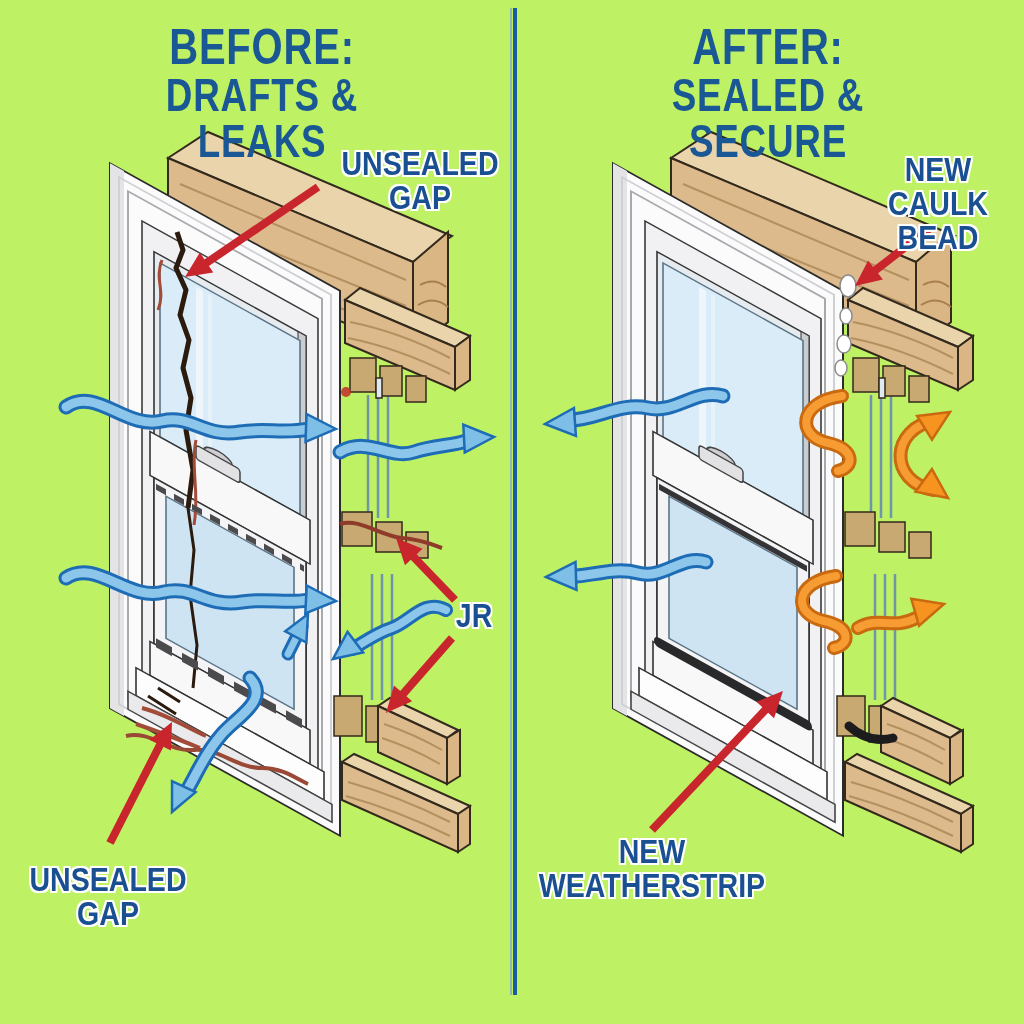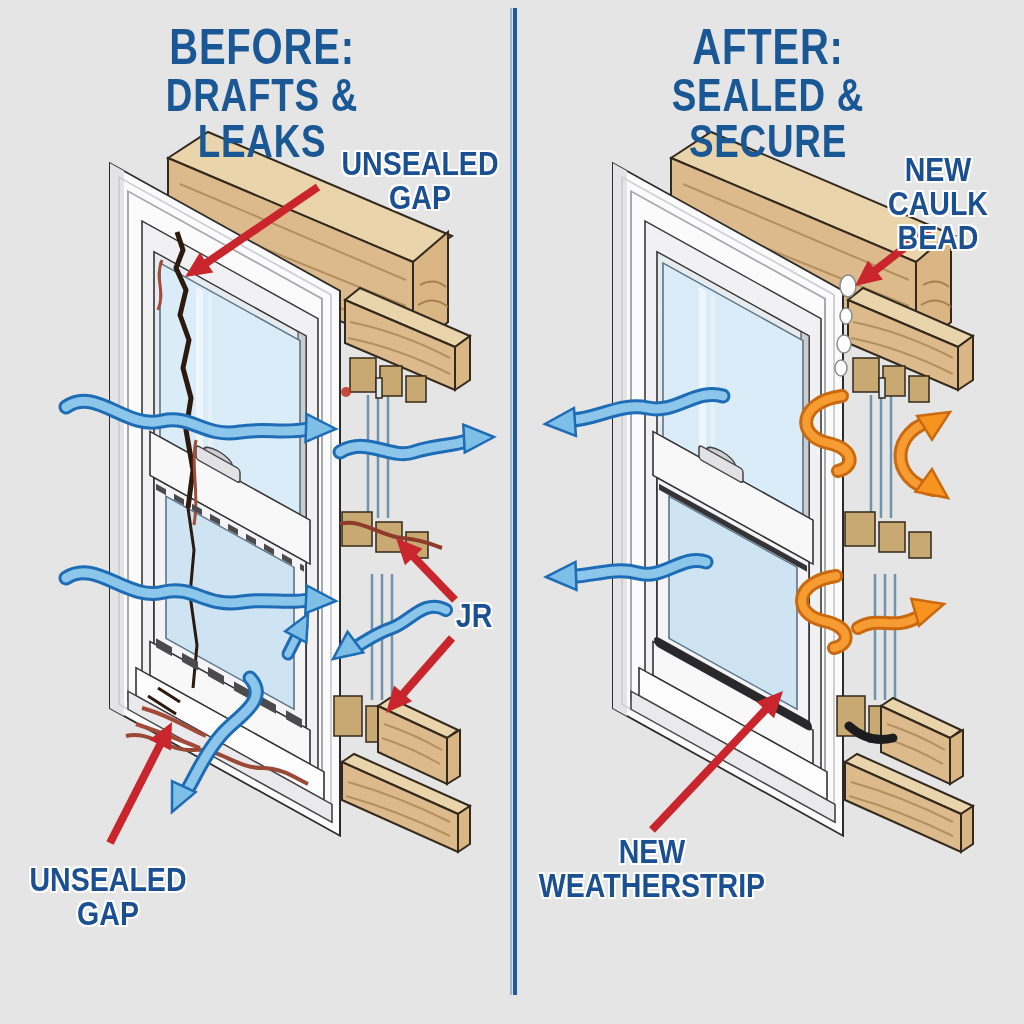--- a/index.html
+++ b/index.html
@@ -1,16 +1,16 @@
 <!DOCTYPE html>
 <html><head>
 <meta charset="utf-8">
 <style>
   html,body{margin:0;padding:0;background:#000;}
-  .stage{position:relative;width:1024px;height:1024px;background:#e5e5e5;overflow:hidden;
+  .stage{position:relative;width:1024px;height:1024px;background:#bef264;overflow:hidden;
          font-family:"Liberation Sans","DejaVu Sans",sans-serif;}
   .art{position:absolute;left:0;top:0;width:1024px;height:1024px;}
   .title{position:absolute;text-align:center;font-weight:bold;color:#1a5795;
          transform:scaleX(0.8);transform-origin:center top;line-height:1.0;}
   .title .l1{font-size:50px;letter-spacing:1px;}
   .title .l2{font-size:46px;letter-spacing:1px;}
   .lbl{position:absolute;text-align:center;font-weight:bold;color:#1a4f92;
        transform:scaleX(0.84);transform-origin:center top;line-height:1.0;
        text-shadow:-2px -2px 0 #fff,2px -2px 0 #fff,-2px 2px 0 #fff,2px 2px 0 #fff,
                    0 -2px 0 #fff,0 2px 0 #fff,-2px 0 0 #fff,2px 0 0 #fff;}

